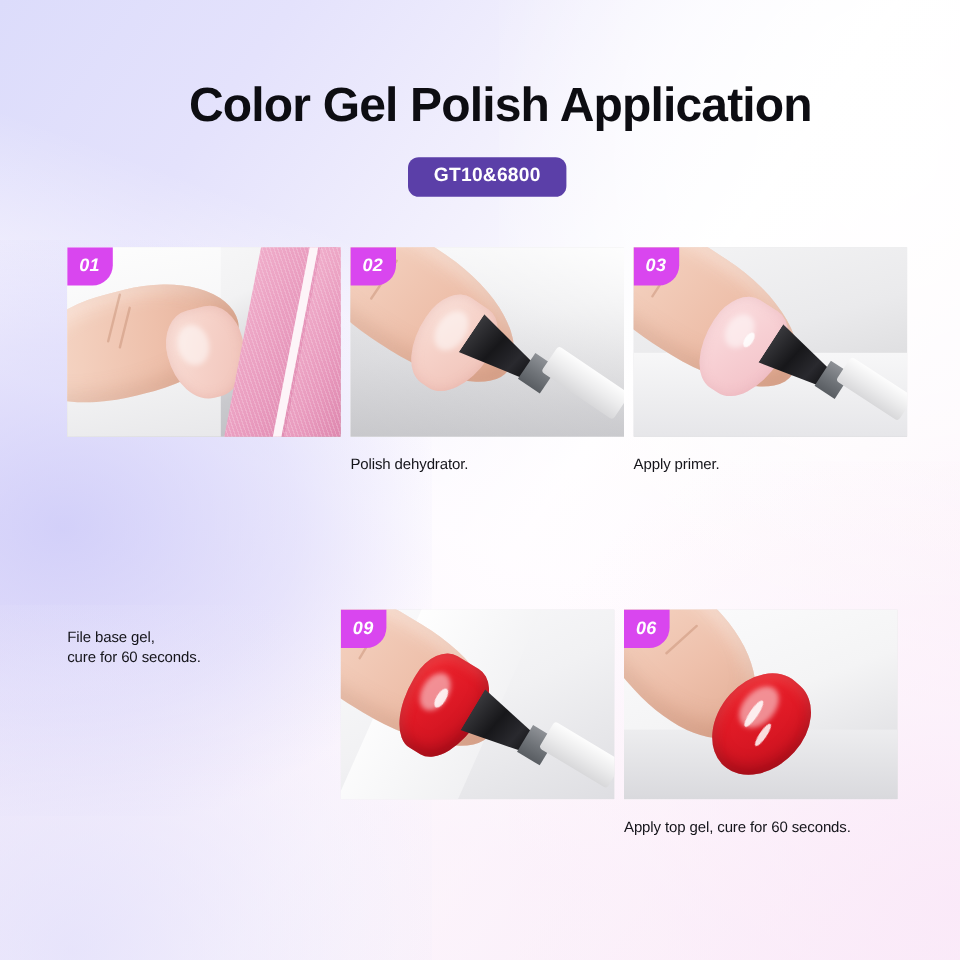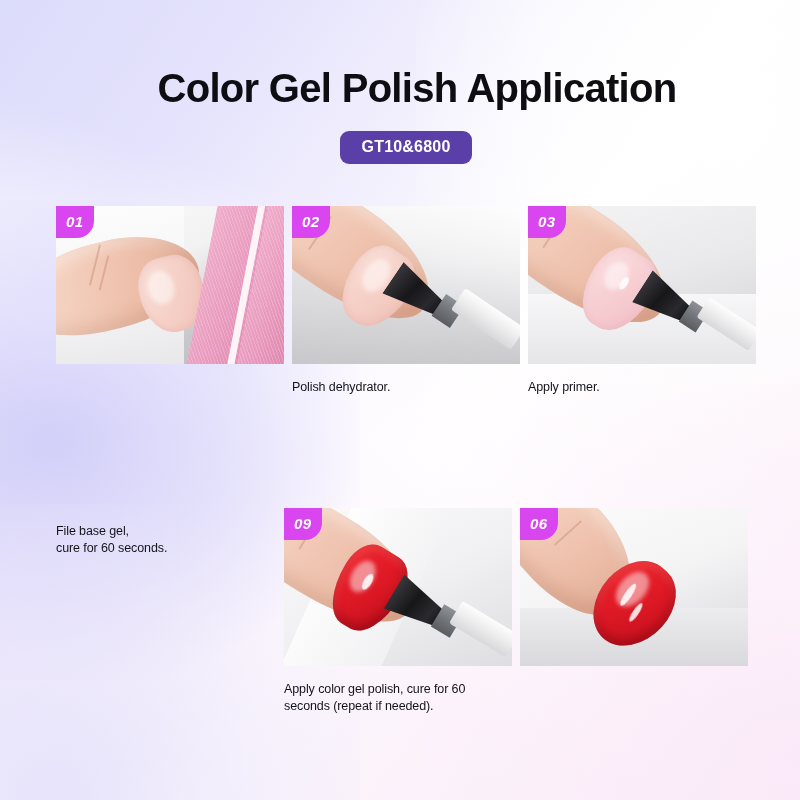--- a/index.html
+++ b/index.html
@@ -221,40 +221,37 @@
             <div class="nail nail-red" style="left:52px;top:38px;width:64px;height:86px;border-radius:34% 34% 42% 42%/36% 36% 60% 60%;transform:rotate(31deg);">
               <div class="gloss" style="left:24px;top:28px;width:8px;height:18px;"></div>
               <div class="gloss-soft" style="left:10px;top:18px;width:22px;height:34px;"></div>
             </div>
             <div class="brush" style="left:106px;top:76px;width:58px;height:44px;transform:rotate(31deg);clip-path:polygon(0% 6%,100% 32%,100% 68%,0% 96%);"></div>
             <div class="ferrule" style="left:152px;top:100px;width:22px;height:26px;transform:rotate(31deg);"></div>
             <div class="handle" style="left:167px;top:108px;width:66px;height:26px;transform:rotate(31deg);"></div>
           </div>
           <div class="num">09</div>
         </div>
-        <div class="cap">
-          <span>Apply color gel polish, cure for 60</span>
-          <span class="l2">seconds (repeat if needed).</span>
-        </div>
       </div>
 
       <div class="card">
         <div class="photo">
           <div class="scene">
             <div class="sfc" style="background:linear-gradient(160deg,#fcfcfd 0%,#f4f4f5 48%,#e2e2e5 80%,#d2d2d6 100%);"></div>
             <div class="grey-wedge" style="left:0;top:100px;width:228px;height:58px;background:linear-gradient(180deg,#ededef,#d9d9dd);"></div>
             <div class="finger" style="left:-46px;top:-16px;width:176px;height:96px;transform:rotate(48deg);"></div>
             <div class="knuckle" style="left:30px;top:24px;width:36px;transform:rotate(-42deg);"></div>
             <div class="nail nail-red" style="left:78px;top:50px;width:72px;height:92px;border-radius:46% 46% 50% 50%/48% 48% 52% 52%;transform:rotate(42deg);">
               <div class="gloss" style="left:22px;top:30px;width:7px;height:26px;transform:rotate(-8deg);"></div>
               <div class="gloss" style="left:40px;top:40px;width:6px;height:22px;transform:rotate(-8deg);"></div>
               <div class="gloss-soft" style="left:12px;top:16px;width:26px;height:40px;"></div>
             </div>
           </div>
           <div class="num">06</div>
         </div>
         <div class="cap">
+          <span>Apply top gel, cure for 60 seconds.</span>
         </div>
       </div>
 
     </div>
   </div>
 </div>
 
 </body></html>

